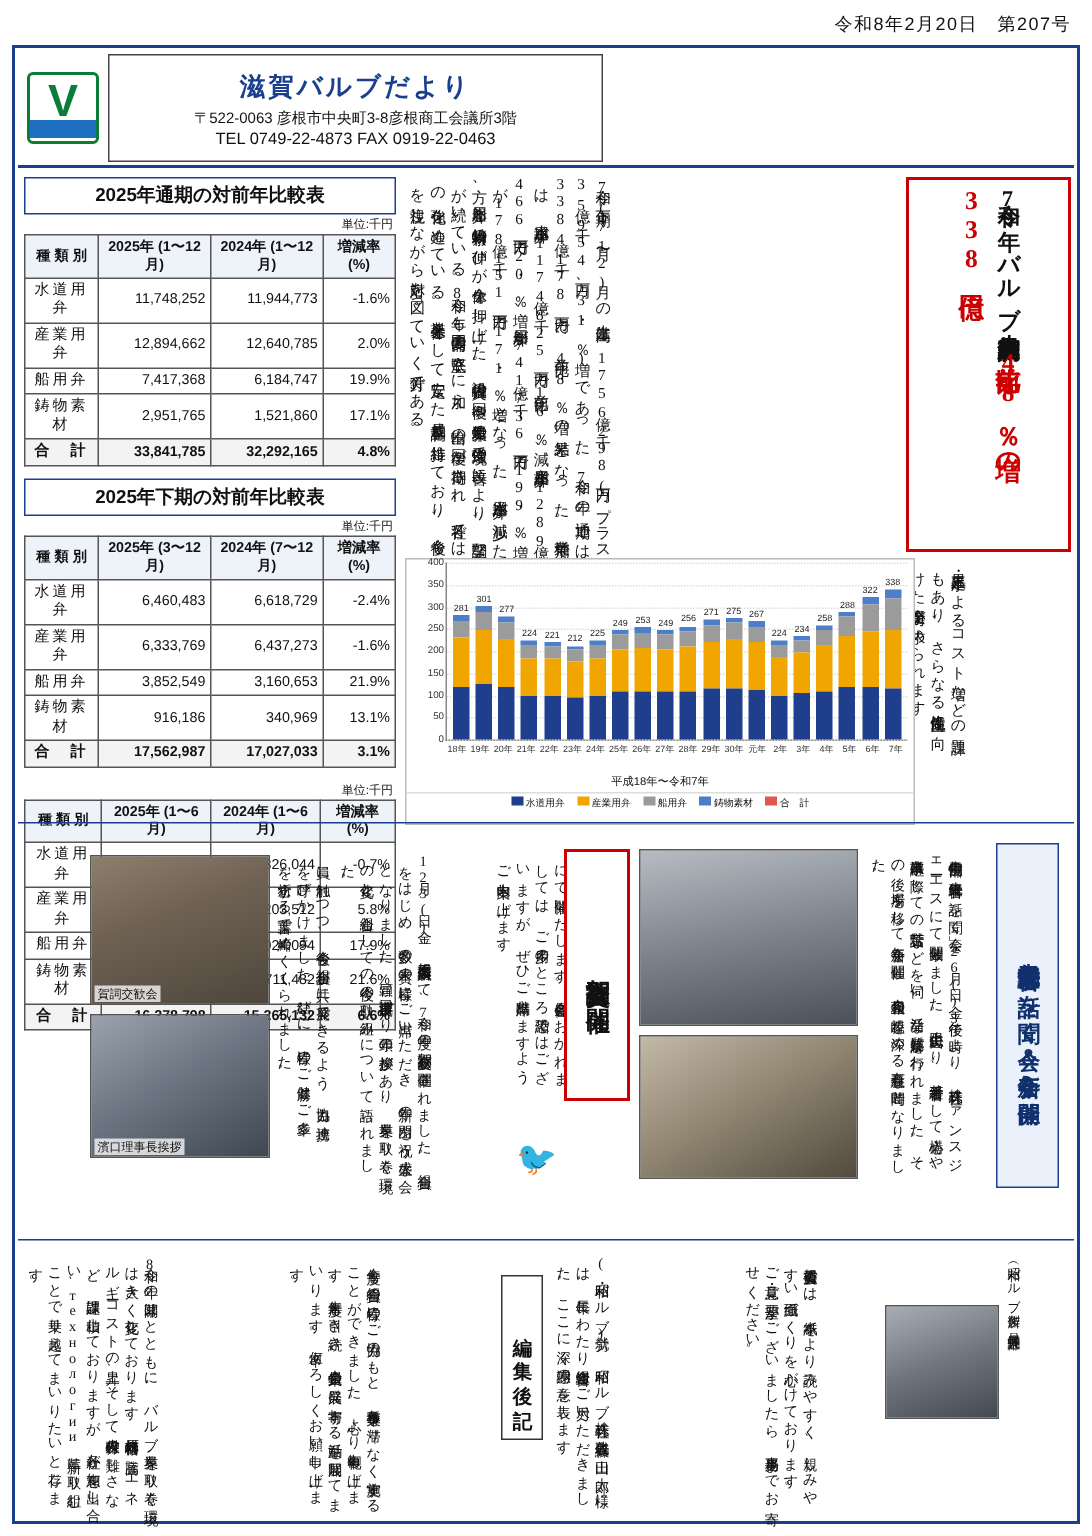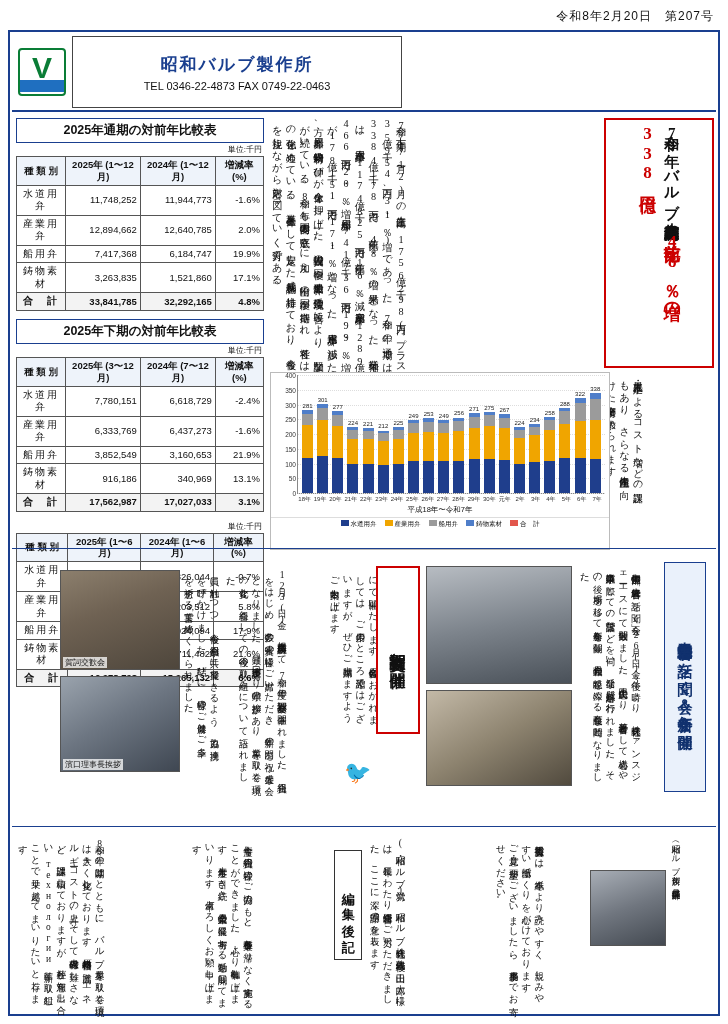--- a/index.html
+++ b/index.html
@@ -268,21 +268,21 @@
   }
   .xlabels {
     margin-left: 26px; margin-right: 4px;
     display: flex;
     justify-content: space-around;
     font-size: 6px;
     color: #333;
     padding-top: 1px;
   }
   .xlabels span { width: 13px; text-align: center; }
-  .xaxis-title { text-align: center; font-size: 7.5px; margin-top: 1px; }
+  .xaxis-title { text-align: center; font-size: 7.5px; margin-top: 12px; }
   .legend {
     display: flex; justify-content: center; gap: 8px;
     font-size: 6.5px; margin-top: 2px;
     border-top: 1px solid #ddd;
     padding-top: 2px;
   }
   .legend i {
     display: inline-block; width: 8px; height: 6px; margin-right: 2px;
   }
 
@@ -393,22 +393,23 @@
   <div class="topdate">令和8年2月20日　第207号</div>
 
   <div class="masthead">
     <div class="logo-box">
       <div class="logo-mark">
         <div class="v">V</div>
         <div class="wave"></div>
       </div>
     </div>
     <div class="org-box">
-      <div class="org-name">昭和バルブ製作所</div>
-      <div class="org-tel">TEL 0346-22-4873  FAX 0749-22-0463</div>
+      <div class="org-name">滋賀バルブだより</div>
+      <div class="org-addr">〒522-0063 彦根市中央町3-8彦根商工会議所3階</div>
+      <div class="org-tel">TEL 0749-22-4873  FAX 0919-22-0463</div>
     </div>
   </div>
   <div class="masthead-rule"></div>
 
   <div class="tables-col">
 
     <div class="tbl-wrap">
       <div class="tbl-title">2025年通期の対前年比較表</div>
       <div class="tbl-unit">単位:千円</div>
       <table class="cmp">
@@ -437,21 +438,21 @@
             <td class="num">2.0%</td>
           </tr>
           <tr>
             <td class="lbl">船用弁</td>
             <td class="num">7,417,368</td>
             <td class="num">6,184,747</td>
             <td class="num">19.9%</td>
           </tr>
           <tr>
             <td class="lbl">鋳物素材</td>
-            <td class="num">3,263,835</td>
+            <td class="num">2,951,765</td>
             <td class="num">1,521,860</td>
             <td class="num">17.1%</td>
           </tr>
           <tr class="total">
             <td class="lbl">合　計</td>
             <td class="num">33,841,785</td>
             <td class="num">32,292,165</td>
             <td class="num">4.8%</td>
           </tr>
         </tbody>
@@ -469,21 +470,21 @@
 (3〜12月)</th>
             <th>2024年
 (7〜12月)</th>
             <th>増減率
 (%)</th>
           </tr>
         </thead>
         <tbody>
           <tr>
             <td class="lbl">水道用弁</td>
-            <td class="num">7,780,151</td>
+            <td class="num">6,460,483</td>
             <td class="num">6,618,729</td>
             <td class="num">-2.4%</td>
           </tr>
           <tr>
             <td class="lbl">産業用弁</td>
             <td class="num">6,333,769</td>
             <td class="num">6,437,273</td>
             <td class="num">-1.6%</td>
           </tr>
           <tr>

